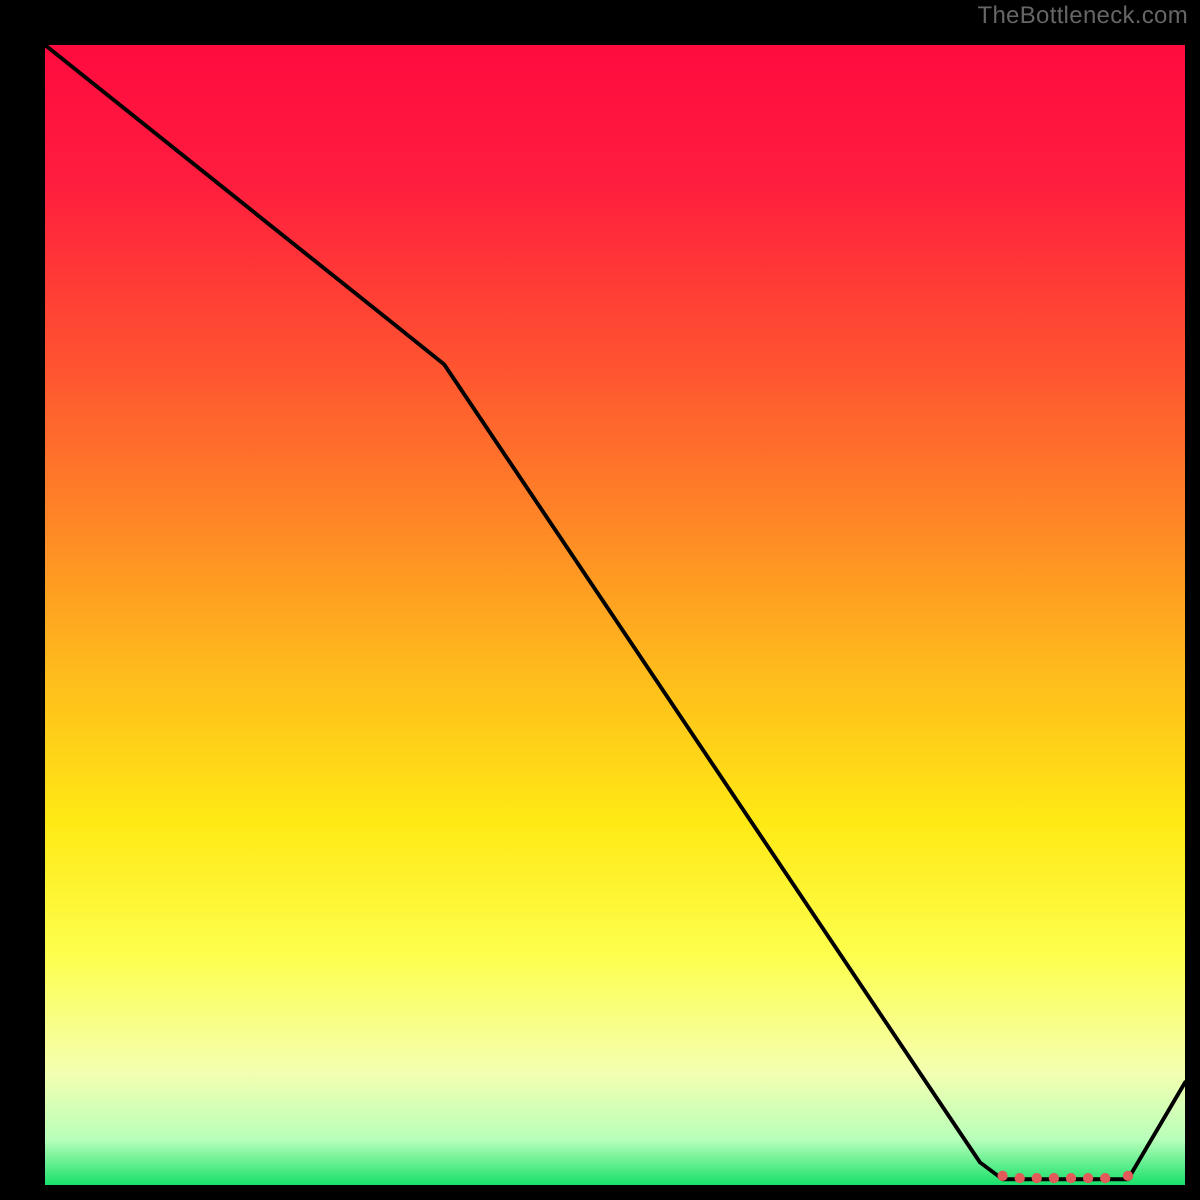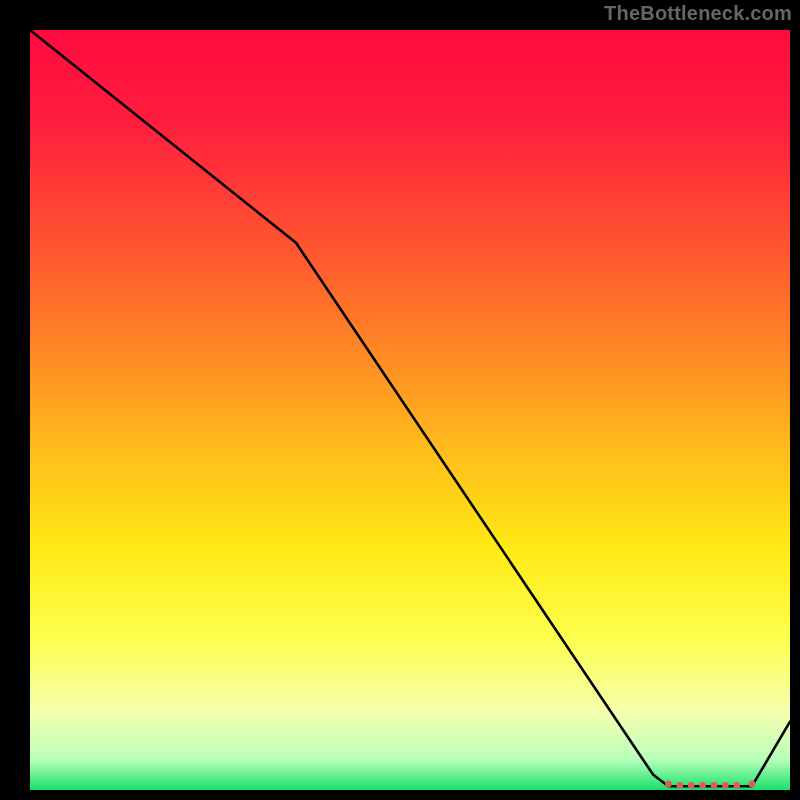--- a/index.html
+++ b/index.html
@@ -14,22 +14,22 @@
   .wrap {
     width: 800px;
     height: 800px;
     position: relative;
   }
   .attribution {
     position: absolute;
     top: 2px;
     right: 8px;
     color: #666;
-    font-size: 20px;
-    font-weight: 700;
+    font-size: 16px;
+    font-weight: 400;
     letter-spacing: 0.2px;
   }
   svg.plot {
     position: absolute;
     left: 0; top: 0;
     width: 800px; height: 800px;
     display: block;
   }
 </style>
 </head>

